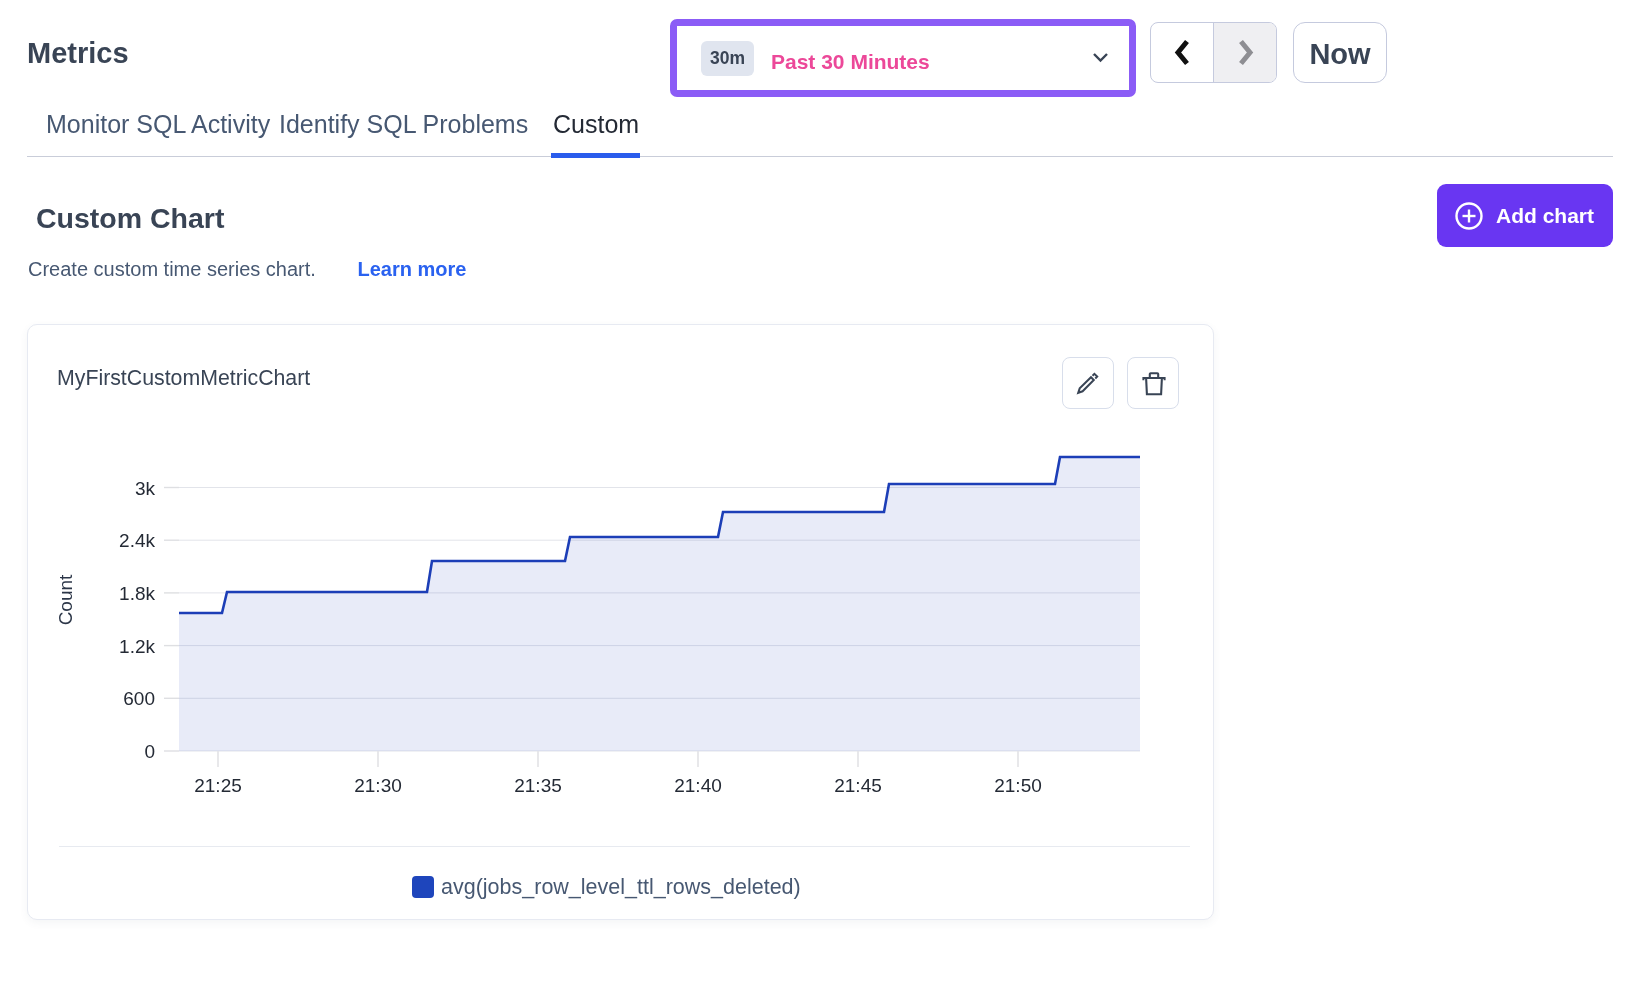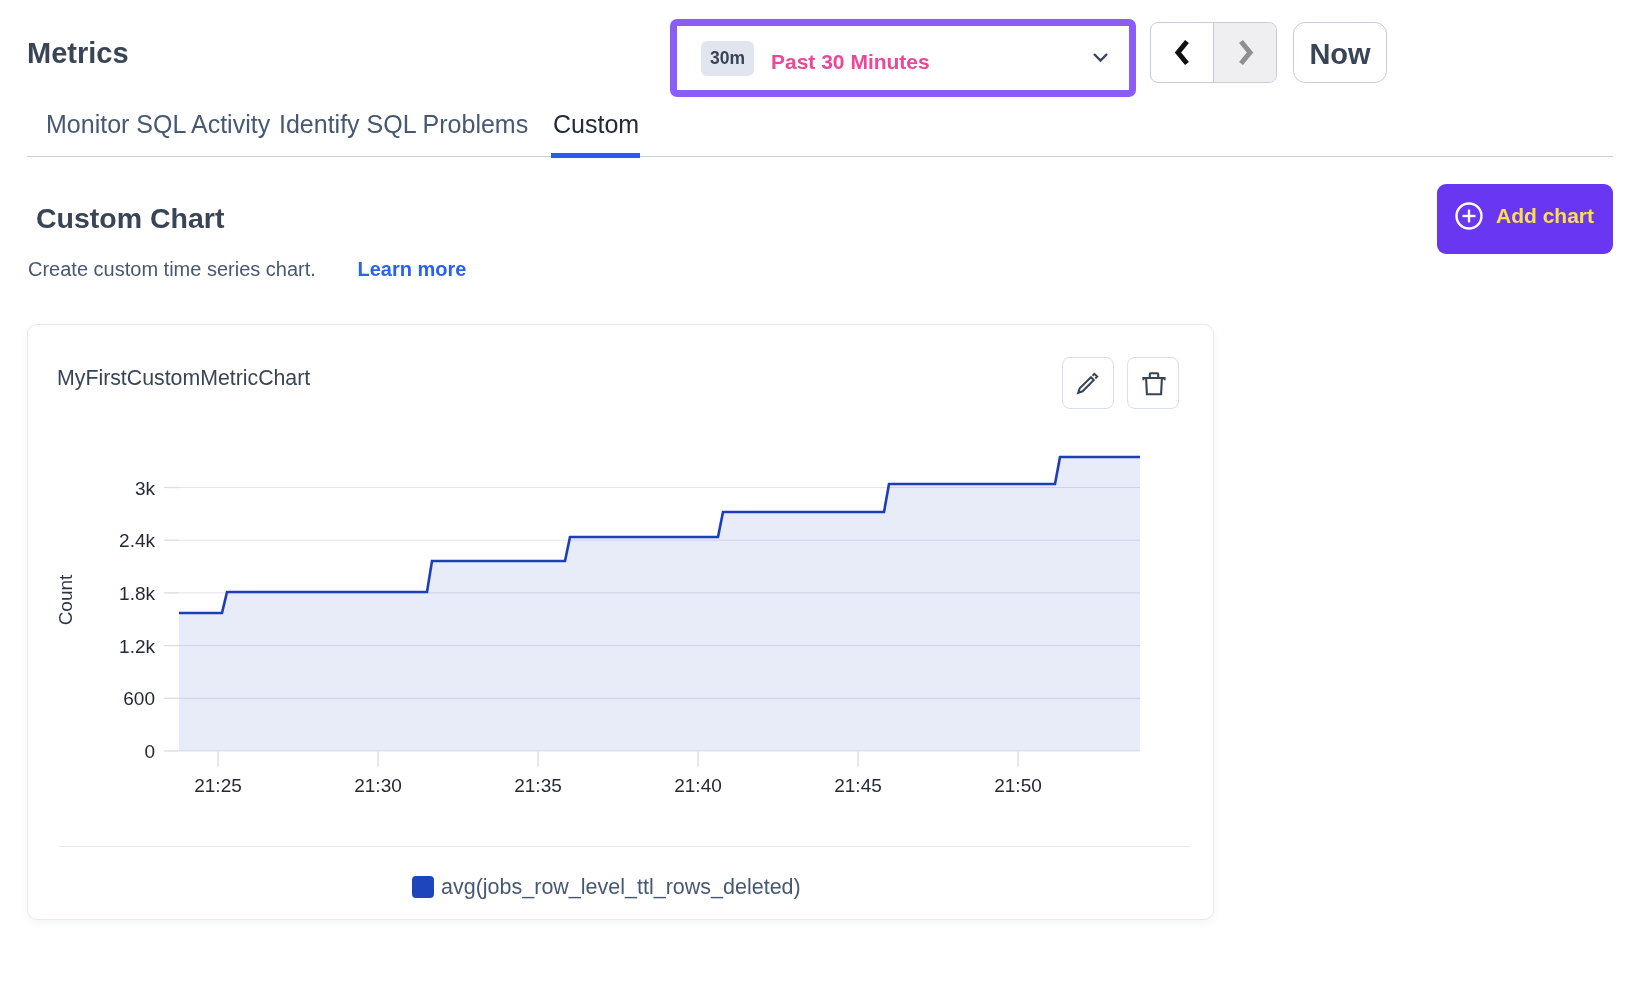--- a/index.html
+++ b/index.html
@@ -14,21 +14,21 @@
   .badge{left:24px;top:15px;width:53px;height:35px;background:#e0e5ef;border-radius:6px;color:#394455;font-size:17.5px;font-weight:700;text-align:center;line-height:35px;}
   .ddlabel{left:94px;top:4px;height:64px;line-height:64px;font-size:21px;font-weight:700;color:#ec4899;}
   .navgrp{left:1150px;top:22px;width:125px;height:59px;border:1px solid #c5cade;border-radius:8px;background:#fff;overflow:hidden;}
   .navgrp .half{position:absolute;top:0;width:62px;height:59px;}
   .navgrp .right{left:63px;background:#efeff2;}
   .navdiv{position:absolute;left:62px;top:0;width:1px;height:59px;background:#c5cade;}
   .nowbtn{left:1293px;top:22px;width:92px;height:59px;border:1px solid #c5cade;border-radius:12px;background:#fff;color:#394455;font-size:29px;font-weight:700;text-align:center;line-height:63px;}
   .h2{left:36px;top:202px;font-size:28.5px;font-weight:700;color:#394455;}
   .sub{left:28px;top:258px;font-size:20px;color:#475872;}
   .sub a{color:#2a62f0;font-weight:700;text-decoration:none;margin-left:36px;}
-  .addbtn{left:1437px;top:184px;width:176px;height:70px;background:#6936f2;border-radius:9px;color:#fde047;}
+  .addbtn{left:1437px;top:184px;width:176px;height:63px;background:#6936f2;border-radius:9px;color:#ffffff;}
   .addbtn .lbl{position:absolute;left:59px;top:0;height:63px;line-height:63px;font-size:21px;font-weight:700;}
   .card{left:27px;top:324px;width:1185px;height:594px;background:#fff;border:1px solid #e7eaf2;border-radius:10px;box-shadow:0 3px 8px rgba(64,78,110,0.06);}
   .cardtitle{left:57px;top:366px;font-size:21.3px;font-weight:400;color:#394455;}
   .iconbtn{width:50px;height:50px;border:1px solid #d8deeb;border-radius:8px;background:#fff;top:357px;}
 </style>
 </head>
 <body>
   <div class="abs h1">Metrics</div>
   <div class="abs tab" style="left:46px;">Monitor SQL Activity</div>
   <div class="abs tab" style="left:279px;">Identify SQL Problems</div>

